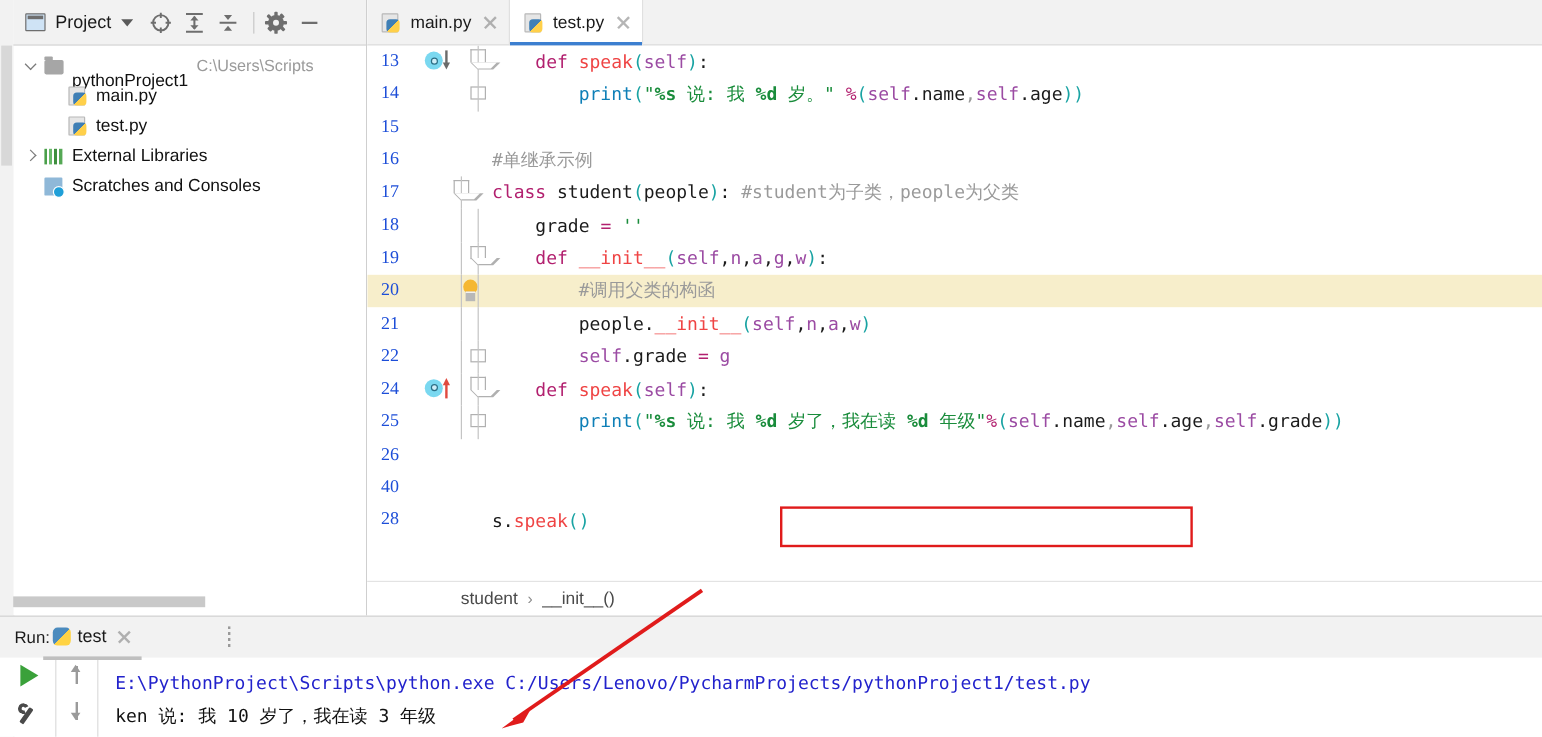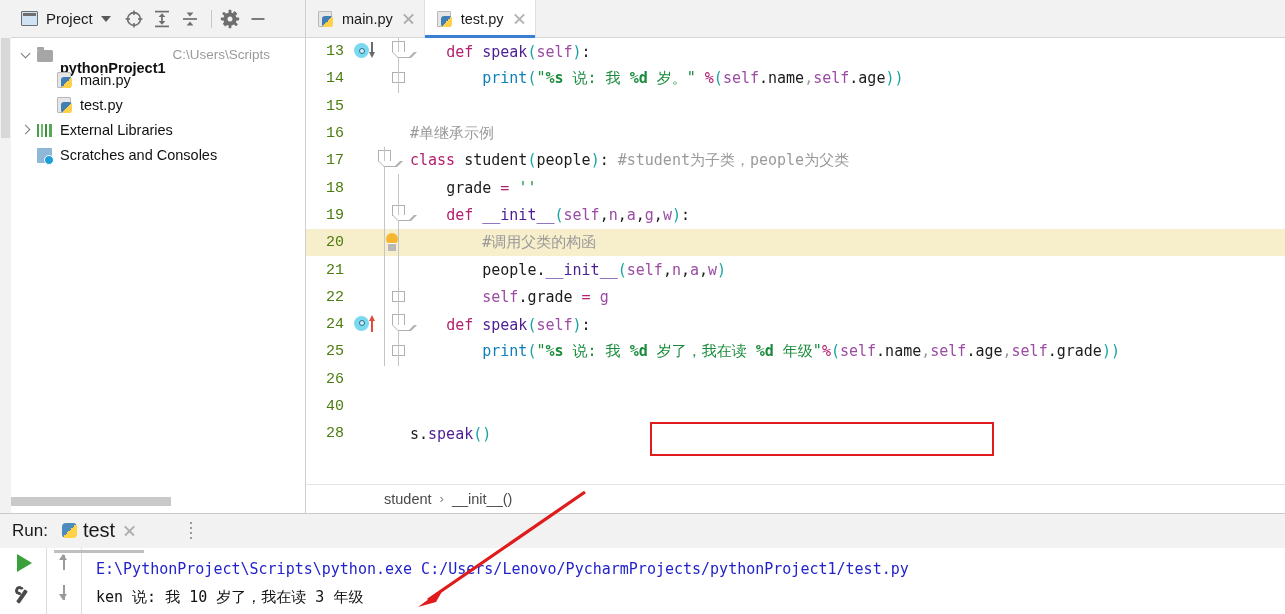--- a/index.html
+++ b/index.html
@@ -128,21 +128,21 @@
   .ico-scratch {
     width: 15px; height: 15px; margin-top: 2px;
     background: #8fb8d8; border-radius: 1px;
     position: relative;
   }
   .ico-scratch:after {
     content:""; position:absolute; right:-2px; bottom:-2px;
     width:10px; height:10px; border-radius:50%;
     background:#1f9fd8; border:1.5px solid #fff; box-sizing:border-box;
   }
-  .node-bold { font-weight: bold; margin-top: 26px; }
+  .node-bold { font-weight: normal; margin-top: 26px; }
   .node-path { color: #9a9a9a; margin-left: 7px; font-size: 13.5px; }
 
   .proj-hscroll {
     position: absolute; left: 11px; top: 497px;
     width: 160px; height: 9px; background: #c9c9c9;
   }
   .proj-hscroll-track {
     position: absolute; left: 11px; top: 497px;
     width: 294px; height: 9px; background: #ededed;
     z-index: -1;
@@ -195,23 +195,23 @@
     position: relative;
     height: 27.3px;
     display: flex;
     align-items: center;
     font-family: "DejaVu Sans Mono", monospace;
     font-size: 15px;
     white-space: pre;
   }
   .code-line.hl { background: #f7eecb; }
   .ln {
-    width: 38px; text-align: right;
-    color: #4d7c0f; font-size: 15px;
-    font-family: Liberation Mono, monospace;
+    width: 38px; text-align: center;
+    color: #1d4ed8; font-size: 15px;
+    font-family: Liberation Serif, serif;
     flex: 0 0 auto; padding-right: 4px;
   }
   .gutter {
     width: 62px; flex: 0 0 auto; position: relative; height: 27.3px;
   }
   .code-text { flex: 1 1 auto; color: #1b1b1b; }
 
   
   .g-impl, .g-over {
     position: absolute; left: 6px; top: 5px;
@@ -288,21 +288,21 @@
   }
   .fold-line {
     position:absolute; left: 50px; top: 0; width: 1.3px; height: 27.3px;
     background: #c4c4c4;
   }
 
   
   .kw   { color: #b2206f; }
   .bip  { color: #0e7fb7; }
   .cls  { color: #1b1b1b; }
-  .fn   { color: #4c1d95; }
+  .fn   { color: #ef4444; }
   .str  { color: #198c3b; }
   .strf { color: #198c3b; font-weight: bold; }
   .num  { color: #1750eb; }
   .com  { color: #9a9a9a; }
   .par  { color: #19a3a3; }
   .op   { color: #b2206f; }
   .var  { color: #9b4ba3; }
   .self { color: #9b4ba3; }
   .pct  { color: #b2206f; }
 
@@ -335,24 +335,24 @@
     width: 1285px; height: 101px;
     background: #ffffff;
     border-top: 1px solid #c9c9c9;
   }
   .run-header {
     height: 34px; background: #f2f2f2;
     display: flex; align-items: center;
     padding-left: 12px; box-sizing: border-box;
     position: relative;
   }
-  .run-label { font-size: 17px; color: #1a1a1a; margin-right: 14px; }
+  .run-label { font-size: 14px; color: #1a1a1a; margin-right: 2px; }
   .run-tab {
     display: flex; align-items: center;
-    font-size: 20px; color: #1a1a1a;
+    font-size: 15px; color: #1a1a1a;
     position: relative; padding-bottom: 2px;
   }
   .run-tab:after {
     content:""; position:absolute; left:-8px; right:-8px; bottom:-9px;
     height:3px; background:#bfbfbf;
   }
   .ico-py-run {
     width: 15px; height: 15px; margin-right: 6px; position: relative;
   }
   .ico-py-run:after {

